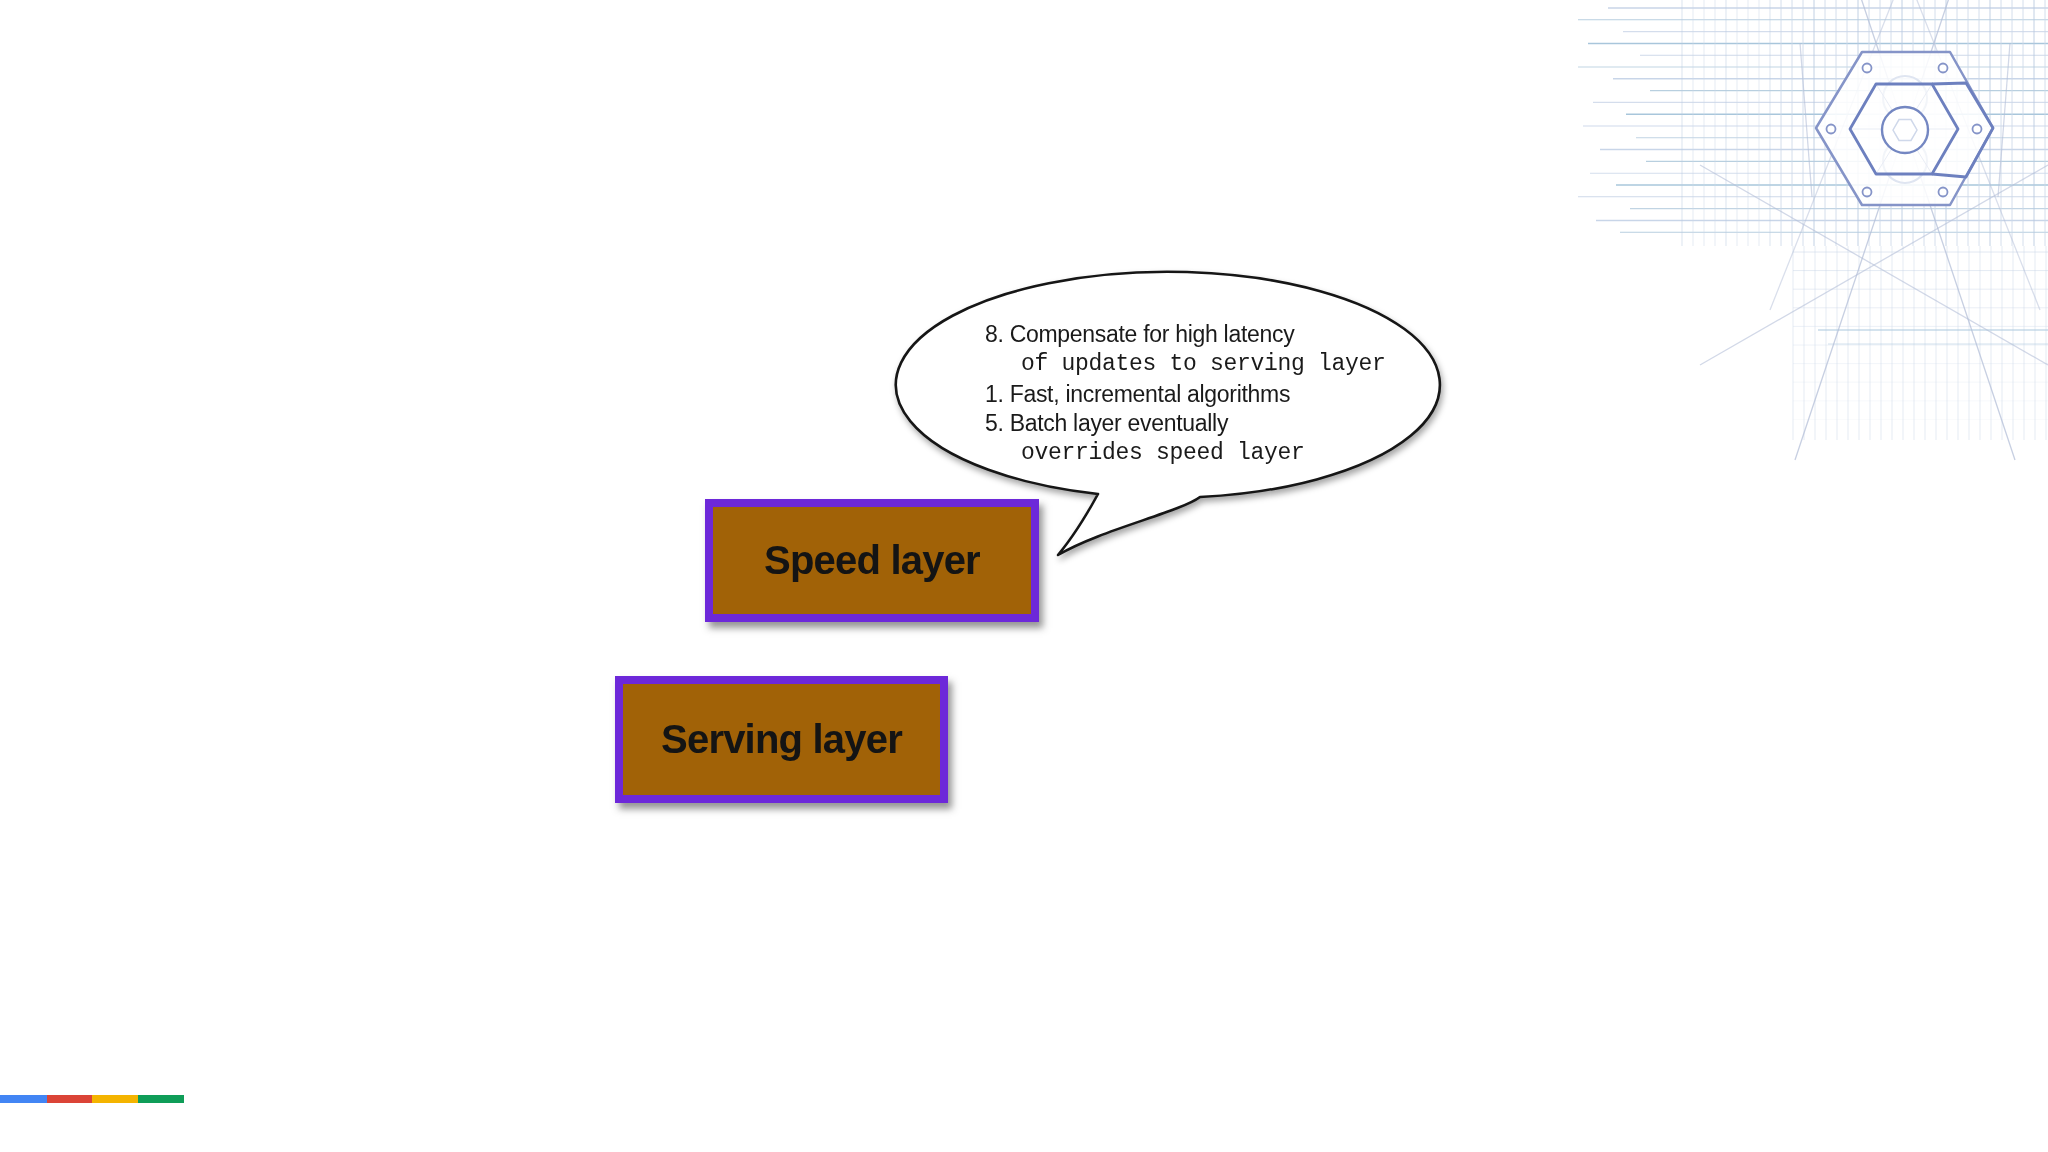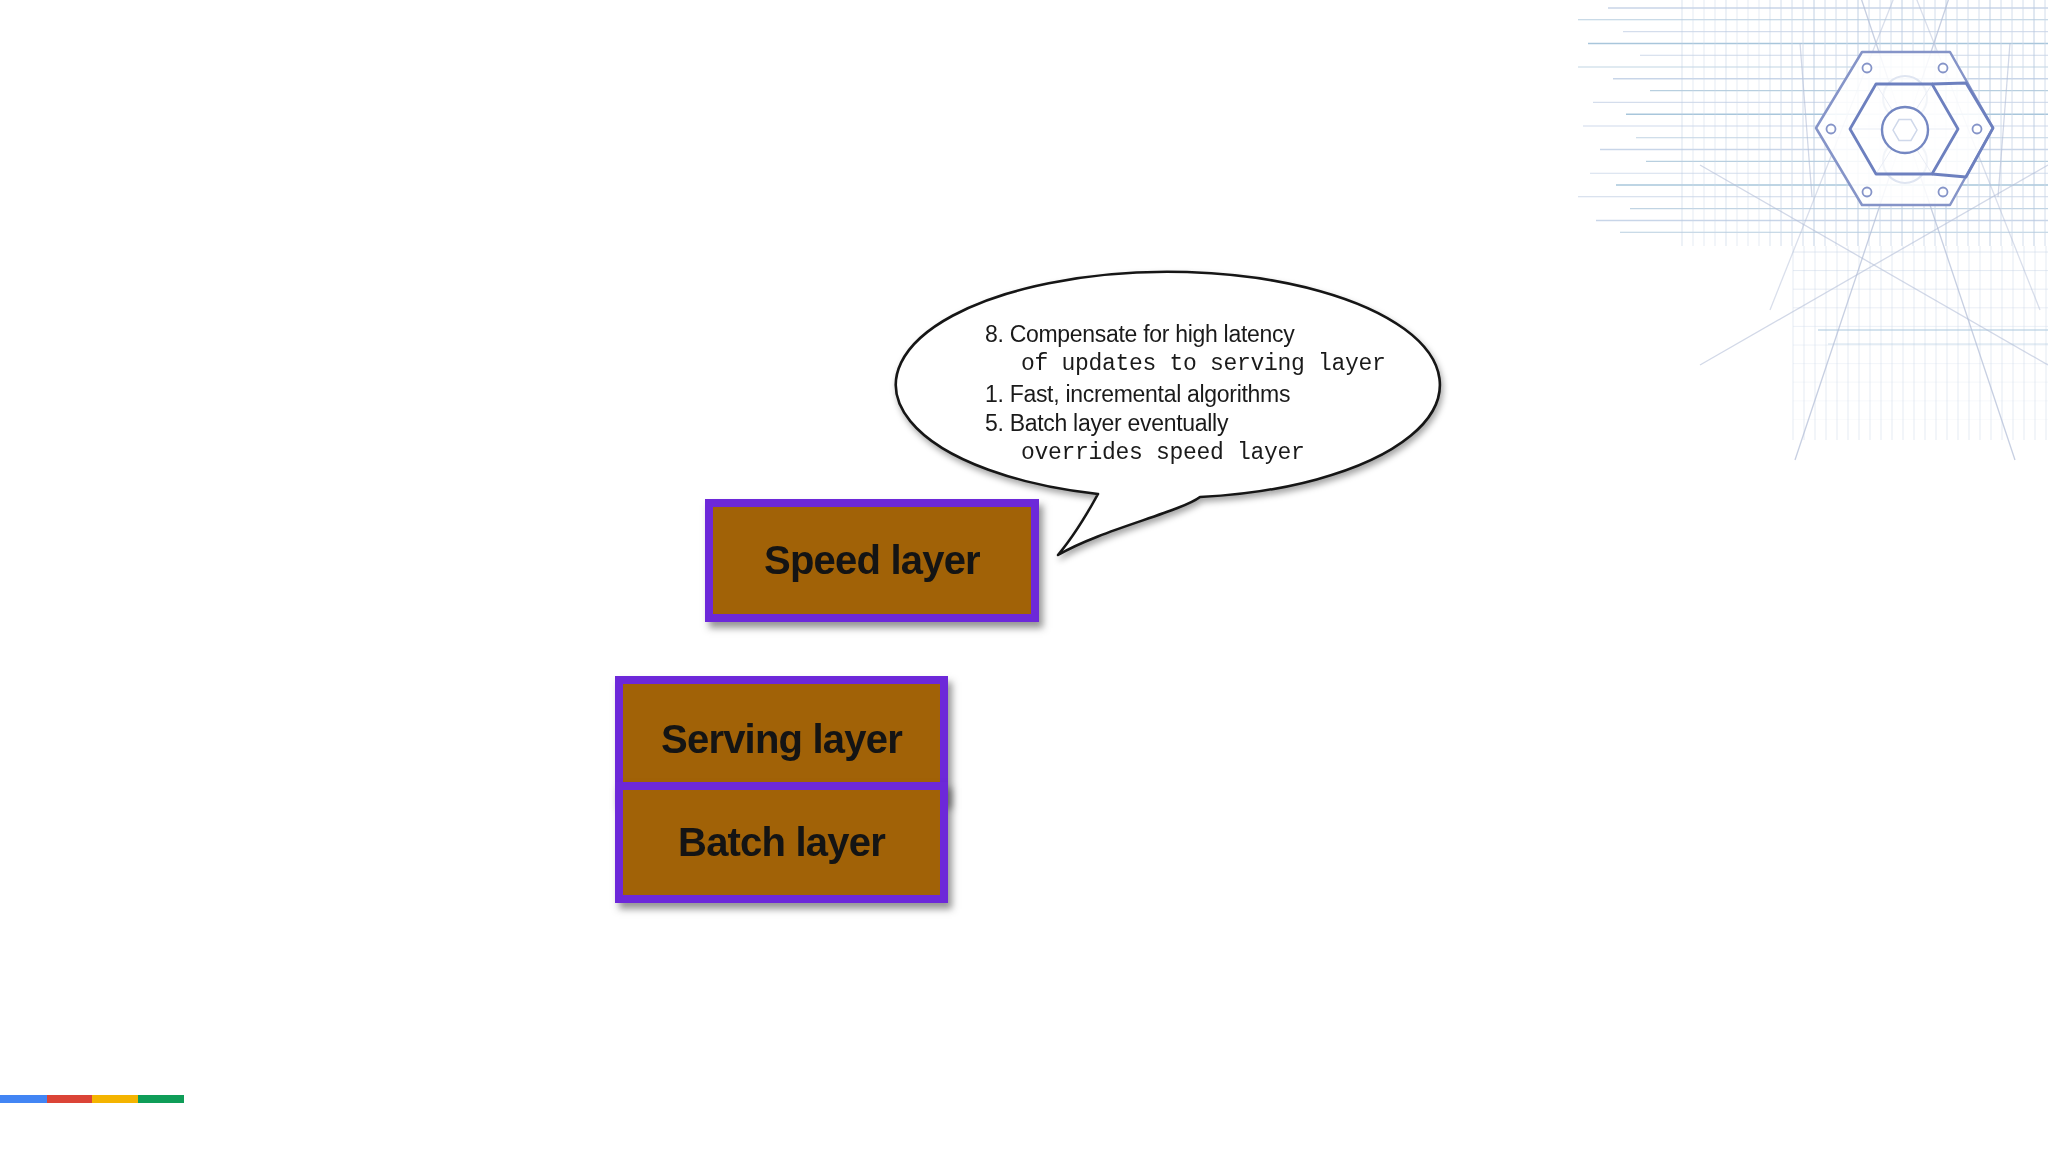--- a/index.html
+++ b/index.html
@@ -174,23 +174,20 @@
       <div class="bubble-line">5. Batch layer eventually</div>
       <div class="bubble-line indent">overrides speed layer</div>
     </div>
 
   <div class="layer-box box-speed">
     <span>Speed layer</span>
   </div>
   <div class="layer-box box-serving">
     <span>Serving layer</span>
   </div>
-  <div class="layer-box box-batch">
-    <span>Batch layer</span>
-  </div>
 
   <div class="brand-bar">
       <span class="seg" style="background: rgb(66, 133, 244); width: 47px;"></span>
       <span class="seg" style="background: rgb(219, 68, 55); width: 45px;"></span>
       <span class="seg" style="background: rgb(244, 180, 0); width: 46px;"></span>
       <span class="seg" style="background: rgb(15, 157, 88); width: 46px;"></span>
     </div>
 
 </div>
 

